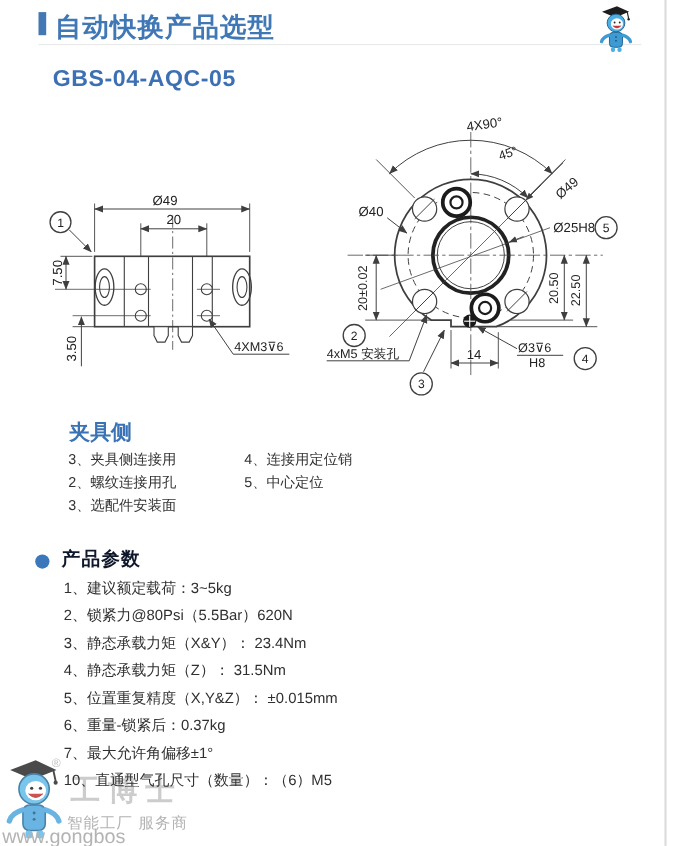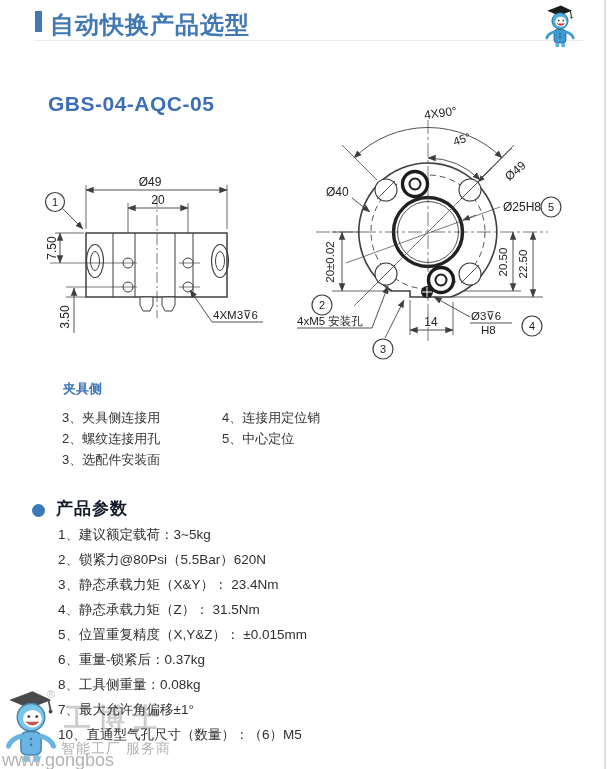--- a/index.html
+++ b/index.html
@@ -6,27 +6,27 @@
   html,body { background:#fff; }
   .page {
     position:relative; width:612px; height:769px; background:#ffffff;
     font-family:"Liberation Sans","DejaVu Sans",sans-serif; overflow:hidden;
   }
   .abs { position:absolute; }
   
   .accent-bar { left:35px; top:11px; width:7px; height:21px; background:#4478b4; }
   .page-title { left:50px; top:9px; font-size:24px; font-weight:bold; color:#4077b5; letter-spacing:1px; }
   .header-rule { left:35px; top:40px; width:548px; height:1px; background:#e9e9e9; }
-  .model-title { left:48px; top:60px; font-size:21px; font-weight:bold; color:#3c6fb3; letter-spacing:0.5px;margin-top:32px; }
+  .model-title { left:48px; top:60px; font-size:21px; font-weight:bold; color:#3c6fb3; letter-spacing:0.5px; }
   .page-edge { left:604px; top:0; width:2px; height:769px; background:#dcdcdc; }
   
   .drawing-layer { left:0; top:0; width:612px; height:769px; z-index:1; pointer-events:none; }
   svg text { font-family:"Liberation Sans","DejaVu Sans",sans-serif; fill:#222; }
   
-  .legend-title { left:63px; top:380px; font-size:13px; font-weight:bold; color:#3a73b5; z-index:2; }
+  .legend-title { left:63px; top:380px; font-size:19px; font-weight:bold; color:#3a73b5; z-index:2; }
   .legend-col { top:407px; font-size:13px; color:#333; line-height:21px; z-index:2; white-space:nowrap; }
   .legend-col.left { left:62px; }
   .legend-col.right { left:222px; }
   
   .params-bullet { left:32px; top:504px; width:13px; height:13px; border-radius:50%; background:#3a78ba; z-index:2; }
   .params-title { left:56px; top:497px; font-size:17px; font-weight:bold; color:#0f172a; letter-spacing:1px; z-index:2; }
   .params-list { left:58px; top:522px; font-size:13.5px; color:#303030; line-height:25px; z-index:2; white-space:nowrap; }
   
   .wm { z-index:0; }
   .wm-reg { left:47px; top:688px; font-size:11px; color:#bdbdbd; }
@@ -255,18 +255,17 @@
 
   <div class="abs params-bullet"></div>
   <div class="abs params-title">产品参数</div>
   <div class="abs params-list">
     <div>1、建议额定载荷：3~5kg</div>
     <div>2、锁紧力@80Psi（5.5Bar）620N</div>
     <div>3、静态承载力矩（X&amp;Y）： 23.4Nm</div>
     <div>4、静态承载力矩（Z）： 31.5Nm</div>
     <div>5、位置重复精度（X,Y&amp;Z）： ±0.015mm</div>
     <div>6、重量-锁紧后：0.37kg</div>
-    <div>8、工具侧重量：0.08kg</div>
     <div>7、最大允许角偏移±1°</div>
     <div>10、直通型气孔尺寸（数量）：（6）M5</div>
   </div>
 
 </div>
 
 </body></html>

